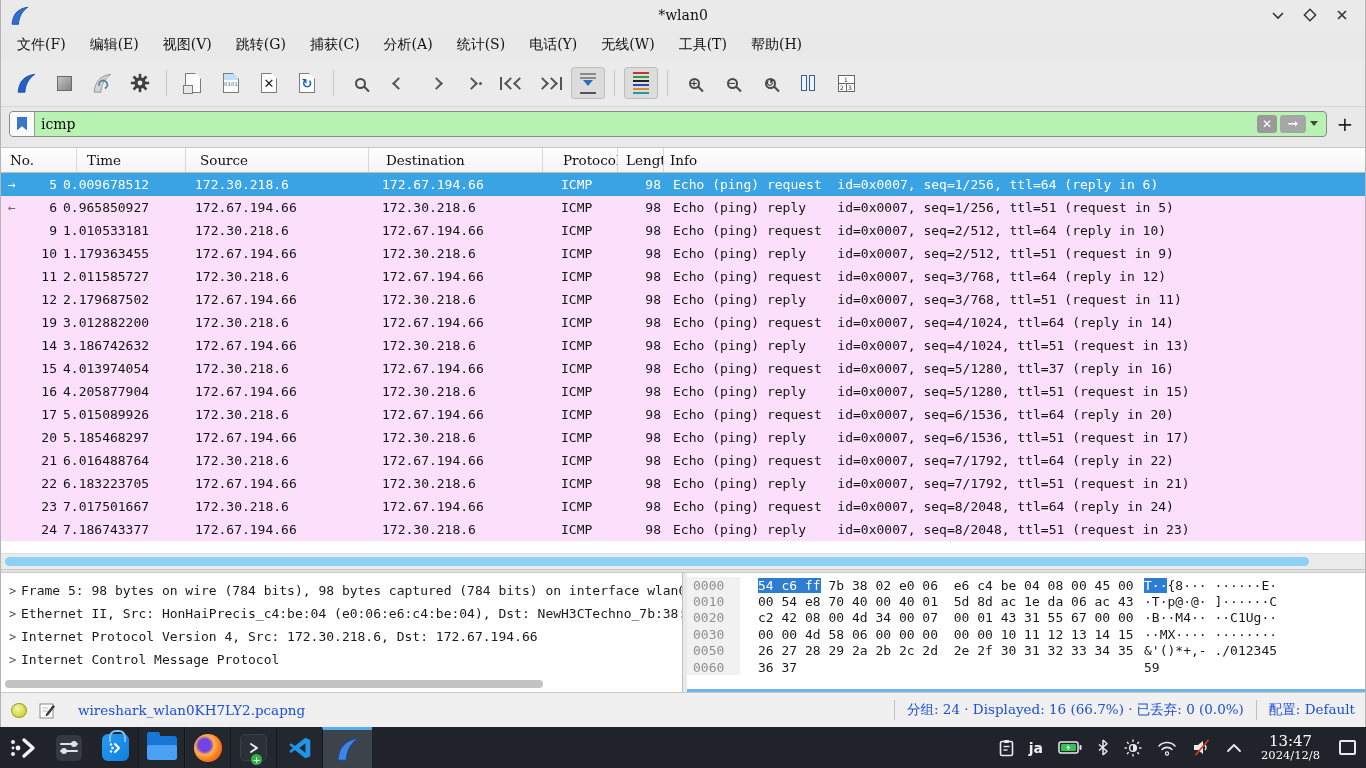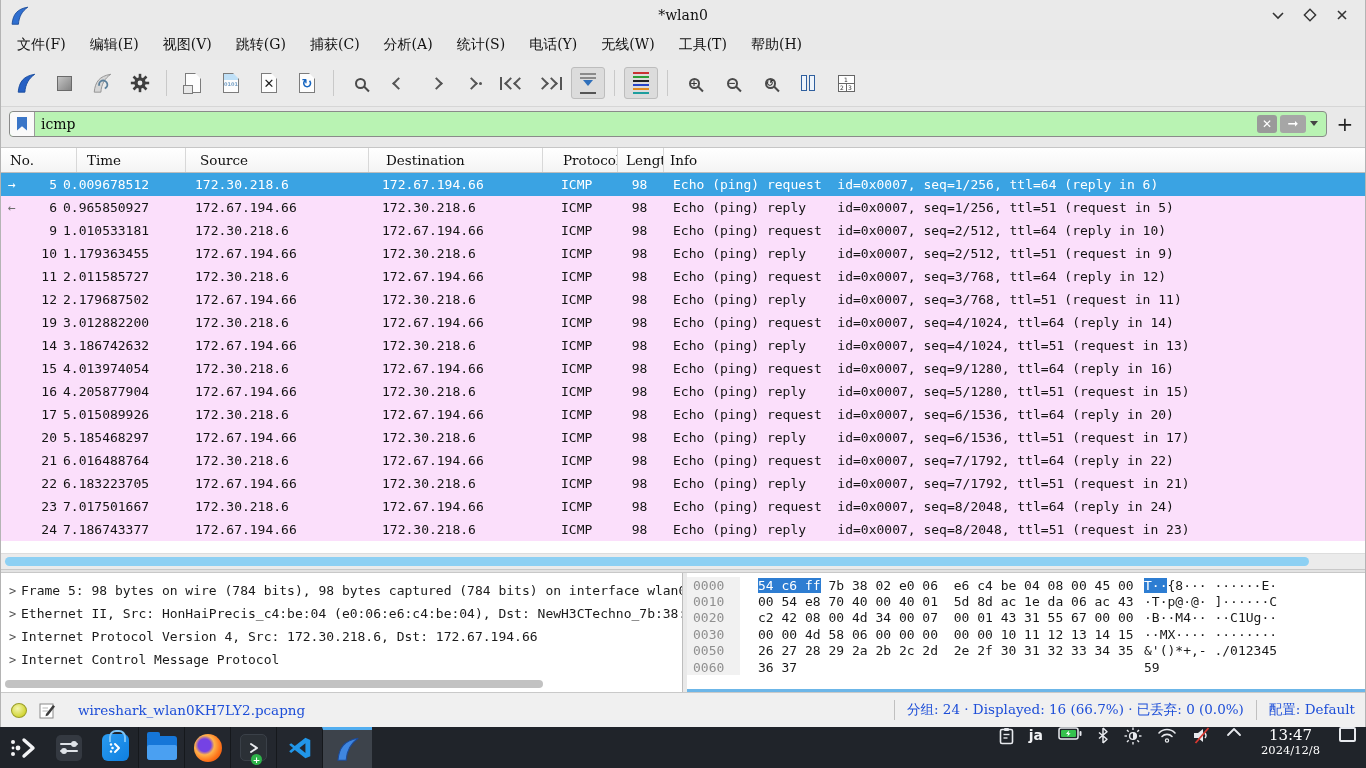--- a/index.html
+++ b/index.html
@@ -68,21 +68,21 @@
   .h6{flex:1 1 auto;padding-left:6px;border-right:none}
   .plist{height:368px;background:#fff;font-family:"DejaVu Sans Mono","Liberation Mono",monospace;font-size:13px;overflow:hidden}
   .prow{height:23px;display:flex;align-items:center;background:#fbdffb;color:#141414;white-space:pre}
   .prow.sel{background:#3aa3e3;color:#ffffff}
   .pc{flex:none;overflow:hidden;white-space:pre}
   .p0{width:60px;display:flex;align-items:center;position:relative}
   .p0 .marker{position:absolute;left:7px;font-size:13px}
   .prow .marker.req{color:#fff}.prow .marker.rep{color:#6e6e6e}
   .p0 .num{flex:1;text-align:right;padding-right:4px}
   .p1{width:125px;padding-left:2px}.p2{width:183px;padding-left:9px}.p3{width:174px;padding-left:13px}
-  .p4{width:75px;padding-left:18px}.p5{width:45px;text-align:center;padding-right:2px}
+  .p4{width:75px;padding-left:18px}.p5{width:45px;text-align:right;padding-right:2px}
   .p6{flex:1 1 auto;padding-left:10px}
   .listfill{height:12px;background:#fff}
   .hscroll{height:16px;background:#ebebeb;position:relative;border-top:1px solid #ddd}
   .hthumb{position:absolute;left:4px;top:3px;width:1304px;height:9px;border-radius:5px;background:#8dd0f3}
   .splitter{height:4px;background:#e3e3e3;border-top:1px solid #c8c8c8;border-bottom:1px solid #c8c8c8}
   
   .bottom{height:119px;display:flex;background:#e9e9e9;min-height:0}
   .details{width:682px;background:#fff;border-right:1px solid #bdbdbd;display:flex;flex-direction:column;overflow:hidden;position:relative}
   .dlines{padding-top:6px}
   .dline{height:23px;display:flex;align-items:center;font-family:"DejaVu Sans Mono","Liberation Mono",monospace;font-size:13px;white-space:pre;overflow:hidden}
@@ -115,21 +115,21 @@
   .mt-ln.a::after{right:1px}.mt-ln.b::after{left:1px}
   .store-box{width:27px;height:27px;border-radius:6px;background:linear-gradient(135deg,#2a9bf0,#0f7fe0);display:flex;align-items:center;justify-content:center;position:relative}
   .store-box::before{content:"";position:absolute;top:-4px;left:7px;width:13px;height:10px;border:2px solid #7cc4f7;border-bottom:none;border-radius:7px 7px 0 0}
   .folder{position:relative;width:30px;height:24px}
   .folder .back{position:absolute;inset:0;background:#1576d8;border-radius:3px}
   .folder .tab{position:absolute;top:-4px;left:0;width:13px;height:6px;background:#1576d8;border-radius:2px 2px 0 0}
   .folder .front{position:absolute;left:0;right:0;bottom:0;height:15px;background:#4aa0f2;border-radius:2px 2px 3px 3px}
   .ffx{width:28px;height:28px;border-radius:50%;background:radial-gradient(circle at 38% 40%,#7542e4 0 26%,#ffb24d 40%,#ff7a1f 62%,#e33f00 95%)}
   .term{width:27px;height:27px;border-radius:5px;background:#2b3036;border:1px solid #3a4048;position:relative;display:flex;align-items:center;justify-content:center}
   .term .plus{position:absolute;bottom:-5px;left:10px;width:11px;height:11px;border-radius:50%;background:#2eb34a;color:#fff;font:bold 9px "DejaVu Sans",sans-serif;display:flex;align-items:center;justify-content:center}
-  .tray{margin-left:auto;display:flex;align-items:flex-start;gap:15px;padding-right:10px}
+  .tray{margin-left:auto;display:flex;align-items:center;gap:15px;padding-right:10px}
   .trayicon{display:flex;align-items:center;justify-content:center}
   .ime{color:#f2f3f5;font:bold 14px "DejaVu Sans","Liberation Sans",sans-serif}
   .clock{color:#fff;text-align:center;line-height:1.1;margin:0 4px}
   .clock .t{font-size:15px}
   .clock .d{font-size:11.5px}
   .showdesk{width:17px;height:15px;border:2px solid #e8eaee;border-radius:2px}
   svg{display:block}
 </style>
 </head>
 <body>
@@ -320,21 +320,21 @@
 
     <div class="plist" id="plist">
         <div class="prow sel"><div class="pc p0"><span class="marker req">→</span><span class="num">5</span></div><div class="pc p1">0.009678512</div><div class="pc p2">172.30.218.6</div><div class="pc p3">172.67.194.66</div><div class="pc p4">ICMP</div><div class="pc p5">98</div><div class="pc p6">Echo (ping) request  id=0x0007, seq=1/256, ttl=64 (reply in 6)</div></div>
         <div class="prow"><div class="pc p0"><span class="marker rep">←</span><span class="num">6</span></div><div class="pc p1">0.965850927</div><div class="pc p2">172.67.194.66</div><div class="pc p3">172.30.218.6</div><div class="pc p4">ICMP</div><div class="pc p5">98</div><div class="pc p6">Echo (ping) reply    id=0x0007, seq=1/256, ttl=51 (request in 5)</div></div>
         <div class="prow"><div class="pc p0"><span class="num">9</span></div><div class="pc p1">1.010533181</div><div class="pc p2">172.30.218.6</div><div class="pc p3">172.67.194.66</div><div class="pc p4">ICMP</div><div class="pc p5">98</div><div class="pc p6">Echo (ping) request  id=0x0007, seq=2/512, ttl=64 (reply in 10)</div></div>
         <div class="prow"><div class="pc p0"><span class="num">10</span></div><div class="pc p1">1.179363455</div><div class="pc p2">172.67.194.66</div><div class="pc p3">172.30.218.6</div><div class="pc p4">ICMP</div><div class="pc p5">98</div><div class="pc p6">Echo (ping) reply    id=0x0007, seq=2/512, ttl=51 (request in 9)</div></div>
         <div class="prow"><div class="pc p0"><span class="num">11</span></div><div class="pc p1">2.011585727</div><div class="pc p2">172.30.218.6</div><div class="pc p3">172.67.194.66</div><div class="pc p4">ICMP</div><div class="pc p5">98</div><div class="pc p6">Echo (ping) request  id=0x0007, seq=3/768, ttl=64 (reply in 12)</div></div>
         <div class="prow"><div class="pc p0"><span class="num">12</span></div><div class="pc p1">2.179687502</div><div class="pc p2">172.67.194.66</div><div class="pc p3">172.30.218.6</div><div class="pc p4">ICMP</div><div class="pc p5">98</div><div class="pc p6">Echo (ping) reply    id=0x0007, seq=3/768, ttl=51 (request in 11)</div></div>
         <div class="prow"><div class="pc p0"><span class="num">19</span></div><div class="pc p1">3.012882200</div><div class="pc p2">172.30.218.6</div><div class="pc p3">172.67.194.66</div><div class="pc p4">ICMP</div><div class="pc p5">98</div><div class="pc p6">Echo (ping) request  id=0x0007, seq=4/1024, ttl=64 (reply in 14)</div></div>
         <div class="prow"><div class="pc p0"><span class="num">14</span></div><div class="pc p1">3.186742632</div><div class="pc p2">172.67.194.66</div><div class="pc p3">172.30.218.6</div><div class="pc p4">ICMP</div><div class="pc p5">98</div><div class="pc p6">Echo (ping) reply    id=0x0007, seq=4/1024, ttl=51 (request in 13)</div></div>
-        <div class="prow"><div class="pc p0"><span class="num">15</span></div><div class="pc p1">4.013974054</div><div class="pc p2">172.30.218.6</div><div class="pc p3">172.67.194.66</div><div class="pc p4">ICMP</div><div class="pc p5">98</div><div class="pc p6">Echo (ping) request  id=0x0007, seq=9/1280, ttl=64 (reply in 16)</div></div>
+        <div class="prow"><div class="pc p0"><span class="num">15</span></div><div class="pc p1">4.013974054</div><div class="pc p2">172.30.218.6</div><div class="pc p3">172.67.194.66</div><div class="pc p4">ICMP</div><div class="pc p5">98</div><div class="pc p6">Echo (ping) request  id=0x0007, seq=5/1280, ttl=37 (reply in 16)</div></div>
         <div class="prow"><div class="pc p0"><span class="num">16</span></div><div class="pc p1">4.205877904</div><div class="pc p2">172.67.194.66</div><div class="pc p3">172.30.218.6</div><div class="pc p4">ICMP</div><div class="pc p5">98</div><div class="pc p6">Echo (ping) reply    id=0x0007, seq=5/1280, ttl=51 (request in 15)</div></div>
         <div class="prow"><div class="pc p0"><span class="num">17</span></div><div class="pc p1">5.015089926</div><div class="pc p2">172.30.218.6</div><div class="pc p3">172.67.194.66</div><div class="pc p4">ICMP</div><div class="pc p5">98</div><div class="pc p6">Echo (ping) request  id=0x0007, seq=6/1536, ttl=64 (reply in 20)</div></div>
         <div class="prow"><div class="pc p0"><span class="num">20</span></div><div class="pc p1">5.185468297</div><div class="pc p2">172.67.194.66</div><div class="pc p3">172.30.218.6</div><div class="pc p4">ICMP</div><div class="pc p5">98</div><div class="pc p6">Echo (ping) reply    id=0x0007, seq=6/1536, ttl=51 (request in 17)</div></div>
         <div class="prow"><div class="pc p0"><span class="num">21</span></div><div class="pc p1">6.016488764</div><div class="pc p2">172.30.218.6</div><div class="pc p3">172.67.194.66</div><div class="pc p4">ICMP</div><div class="pc p5">98</div><div class="pc p6">Echo (ping) request  id=0x0007, seq=7/1792, ttl=64 (reply in 22)</div></div>
         <div class="prow"><div class="pc p0"><span class="num">22</span></div><div class="pc p1">6.183223705</div><div class="pc p2">172.67.194.66</div><div class="pc p3">172.30.218.6</div><div class="pc p4">ICMP</div><div class="pc p5">98</div><div class="pc p6">Echo (ping) reply    id=0x0007, seq=7/1792, ttl=51 (request in 21)</div></div>
         <div class="prow"><div class="pc p0"><span class="num">23</span></div><div class="pc p1">7.017501667</div><div class="pc p2">172.30.218.6</div><div class="pc p3">172.67.194.66</div><div class="pc p4">ICMP</div><div class="pc p5">98</div><div class="pc p6">Echo (ping) request  id=0x0007, seq=8/2048, ttl=64 (reply in 24)</div></div>
         <div class="prow"><div class="pc p0"><span class="num">24</span></div><div class="pc p1">7.186743377</div><div class="pc p2">172.67.194.66</div><div class="pc p3">172.30.218.6</div><div class="pc p4">ICMP</div><div class="pc p5">98</div><div class="pc p6">Echo (ping) reply    id=0x0007, seq=8/2048, ttl=51 (request in 23)</div></div>
       </div>
     <div class="listfill"></div>
     <div class="hscroll">

